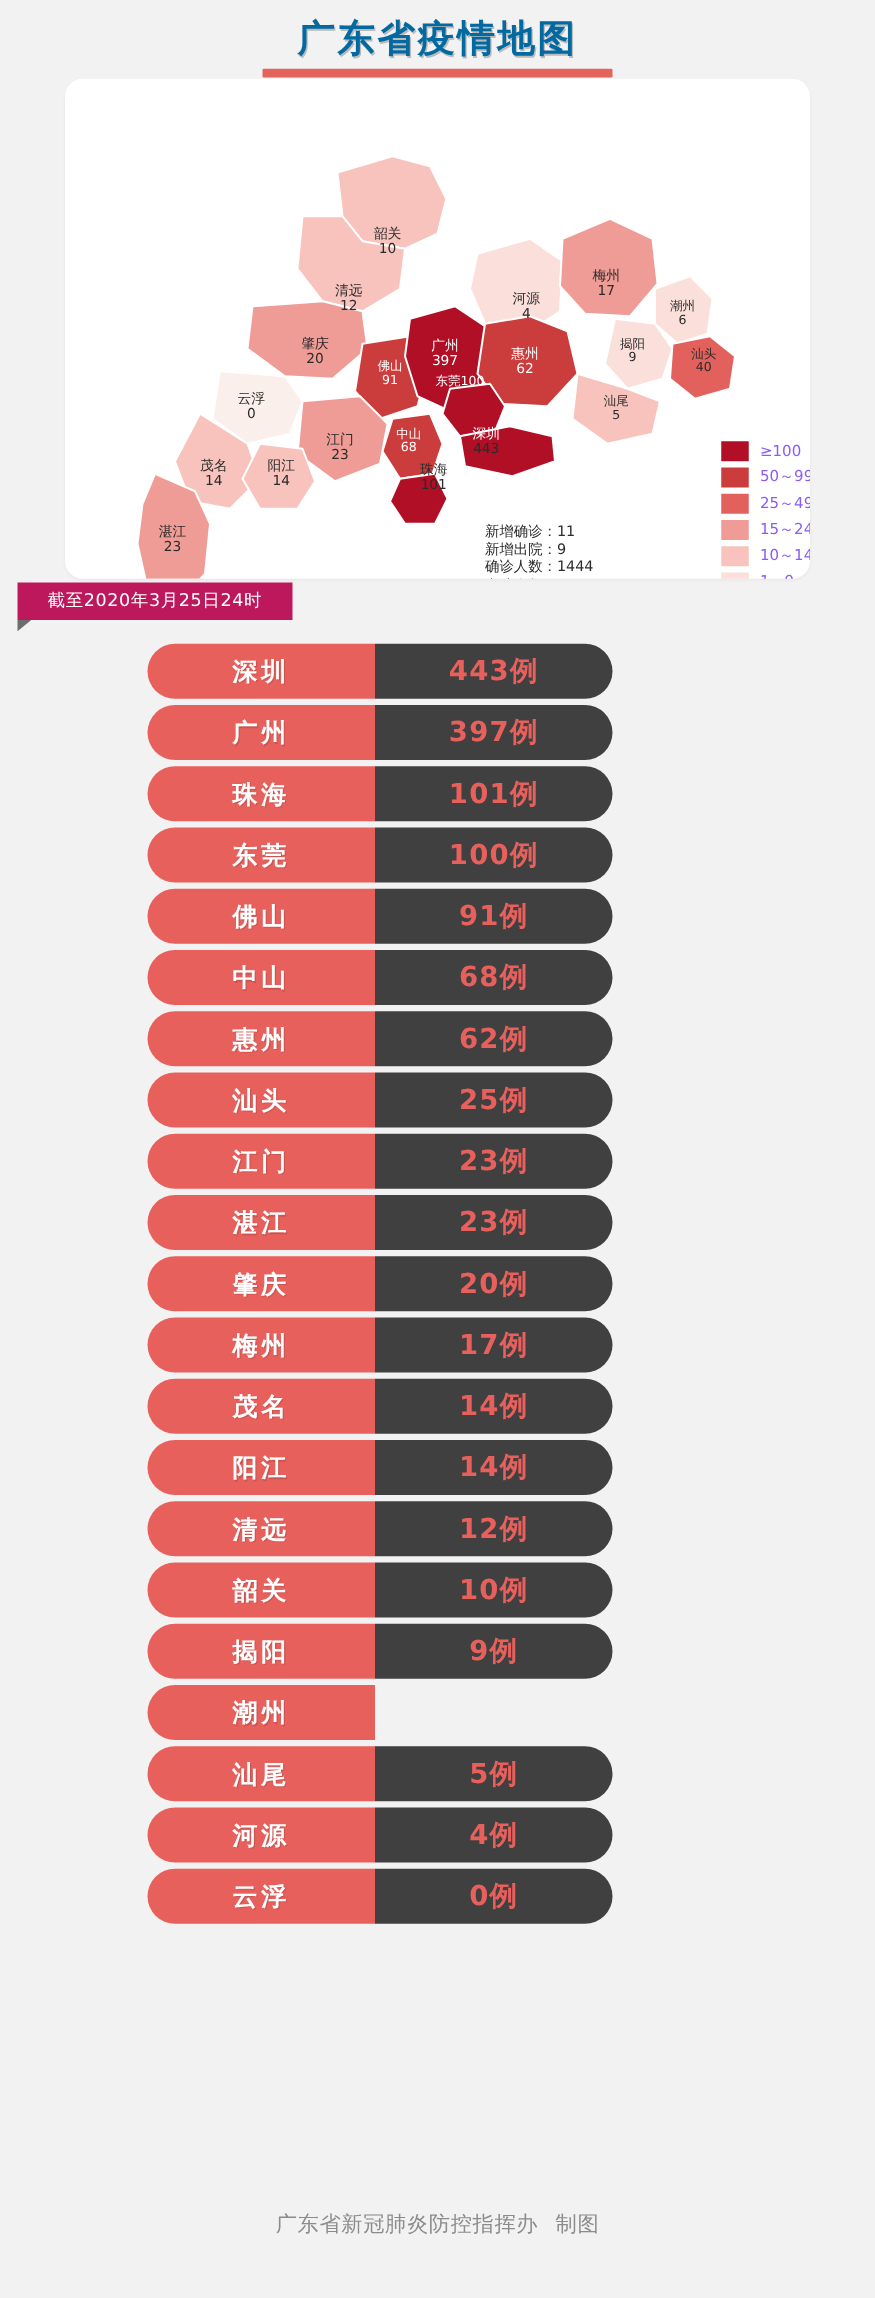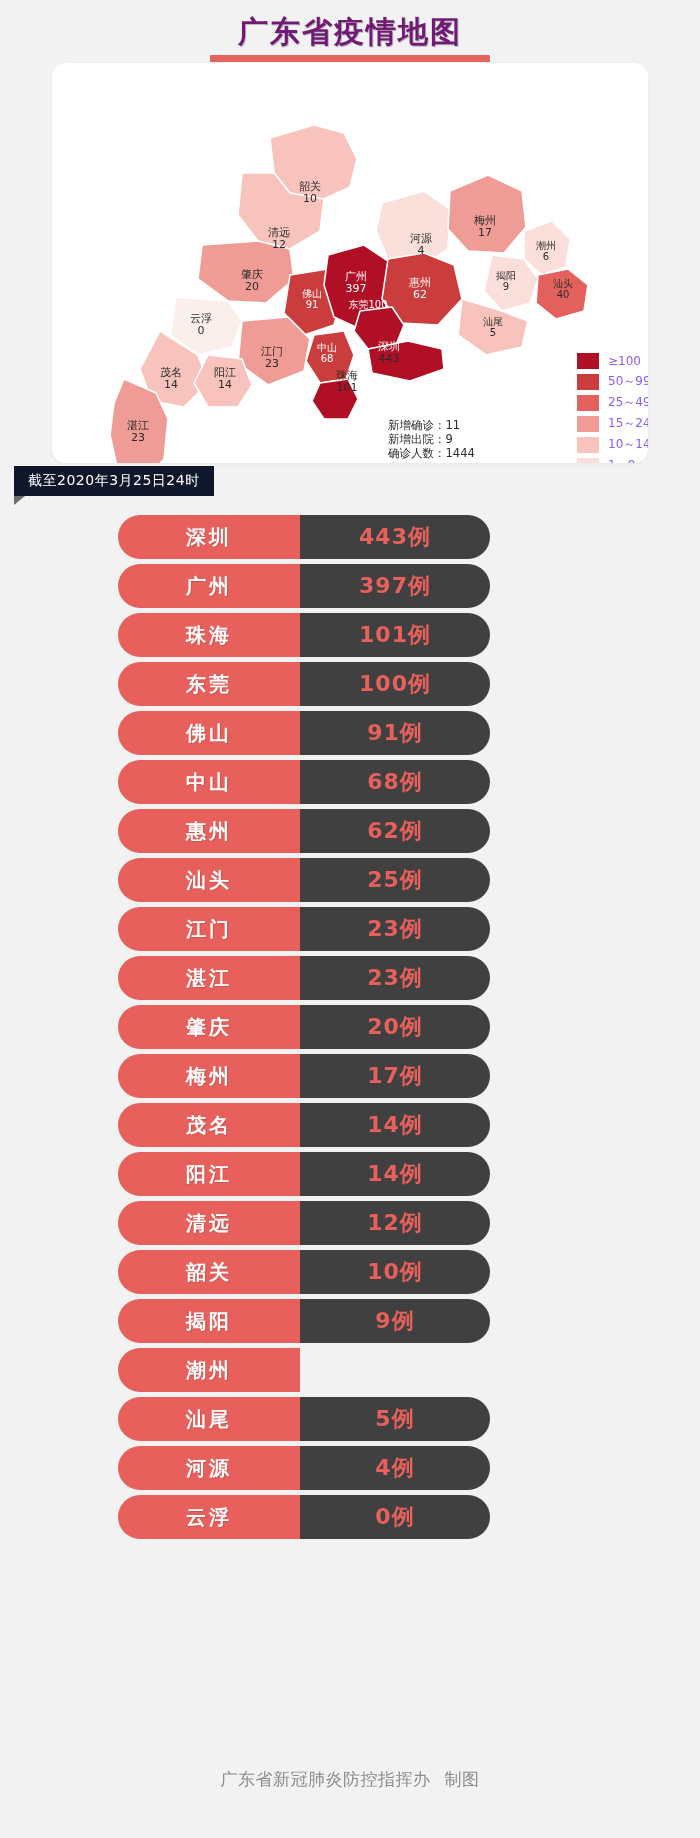--- a/index.html
+++ b/index.html
@@ -14,21 +14,21 @@
     position:absolute; left:0; top:0; width:700px; height:1838px;
     background:#f2f2f2;
   }
   
   .header{
     position:absolute; left:0; top:0; width:700px; height:95px;
     display:flex; flex-direction:column; align-items:center; justify-content:flex-start;
   }
   .title{
     margin-top:14px;
-    font-size:30px; font-weight:bold; color:#701a75;
+    font-size:30px; font-weight:bold; color:#0369a1;
     letter-spacing:2px;
     line-height:1.2;
     text-shadow:1px 1px 0 #bbb;
     font-family:"DejaVu Sans","Liberation Sans",sans-serif;
   }
   .title-underline{
     margin-top:5px;
     width:280px; height:7px; background:#e4635d; border-radius:1px;
   }
   
@@ -64,25 +64,25 @@
     position:absolute; left:525px; top:288px;
   }
   .lg-row{display:flex; align-items:center; height:19px; margin-bottom:2px;}
   .lg-sw{width:22px; height:16px; display:block;}
   .lg-tx{margin-left:9px; font-size:12px; color:#8b5cf6; white-space:nowrap;}
 
   
   .date-banner{
     position:absolute; left:14px; top:466px;
     height:30px;
-    background:#0f172a;
+    background:#be185d;
     color:#ffffff;
     font-size:14px;
     display:flex; align-items:center;
-    padding:0 14px;
+    padding:0 24px;
     letter-spacing:0.5px;
   }
   .date-tail{
     position:absolute; left:14px; top:496px;
     width:0;height:0;
     border-left:11px solid #6d6d6d;
     border-bottom:9px solid transparent;
   }
 
   

